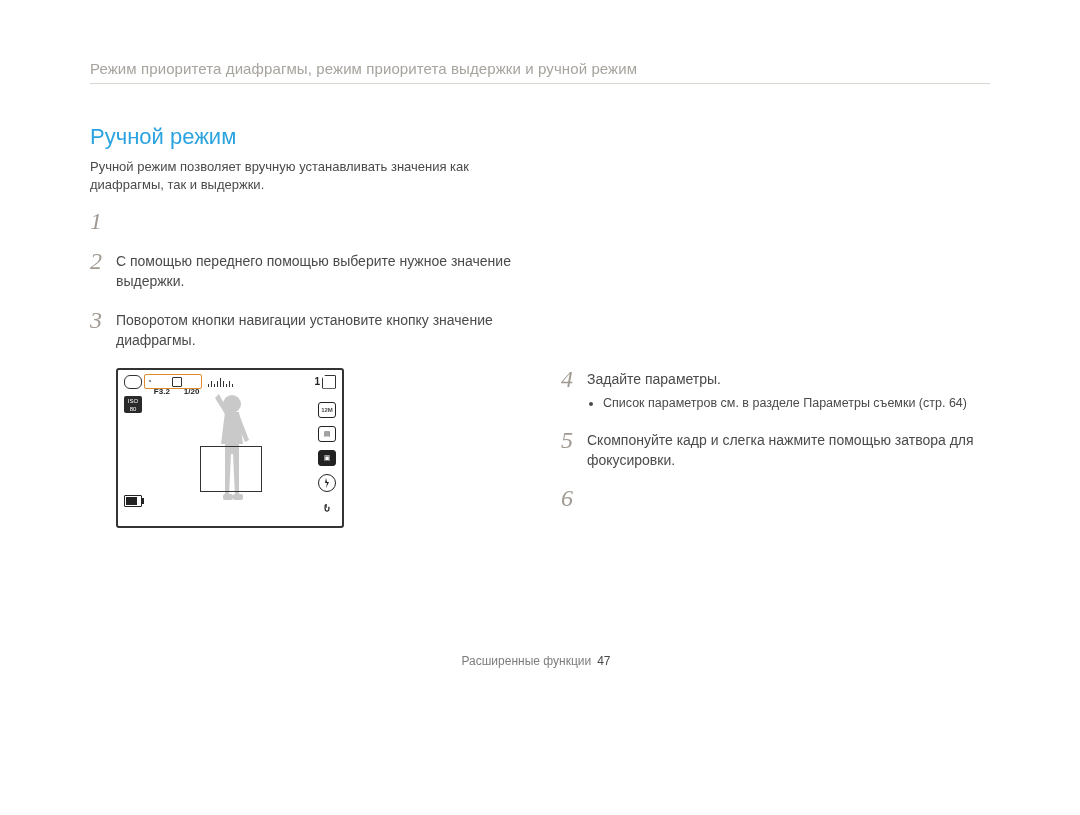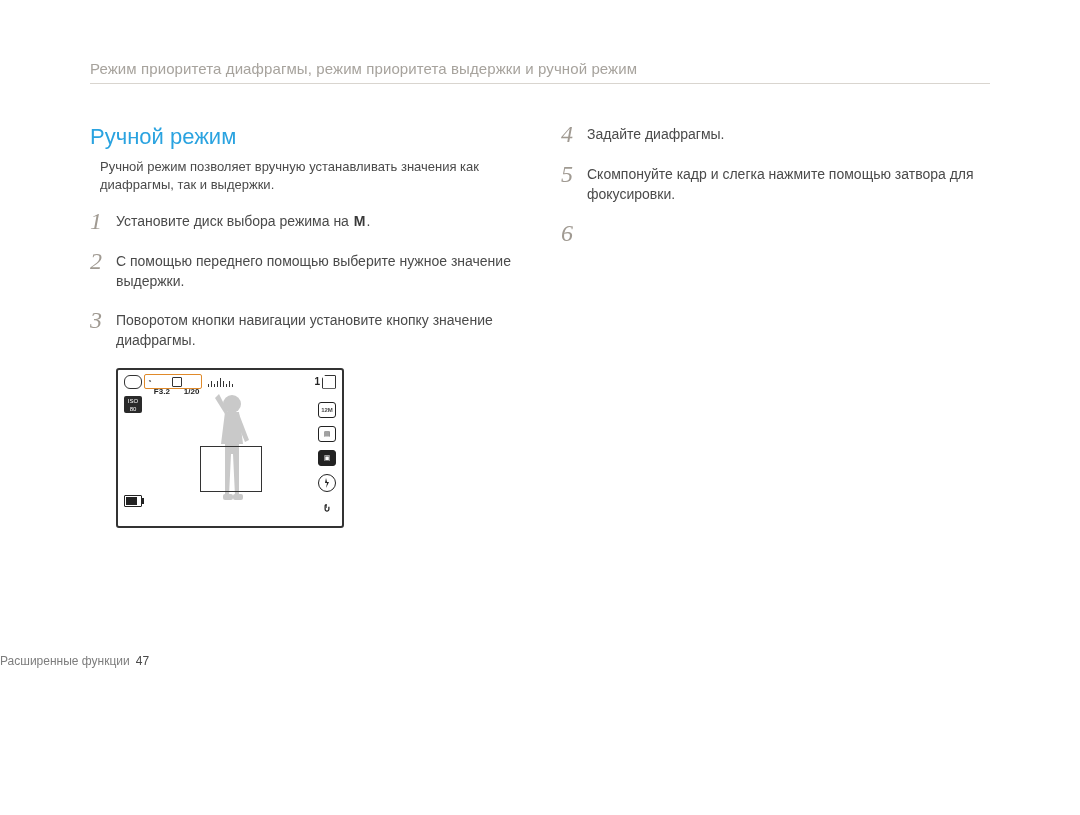--- a/index.html
+++ b/index.html
@@ -25,37 +25,37 @@
     letter-spacing: 0.1px;
   }
   .header-rule {
     border: none;
     border-top: 1px solid #d9d5cf;
     margin: 0 0 40px 0;
   }
   .columns {
     display: flex;
     gap: 42px;
+    align-items: flex-end;
   }
   .col {
     flex: 1 1 0;
     min-width: 0;
   }
   .section-title {
     color: #2aa3e0;
     font-size: 22px;
     margin: 0 0 8px 0;
     font-weight: normal;
   }
   .intro {
     font-size: 13px;
     color: #4a4a4a;
     line-height: 1.35;
     margin-bottom: 18px;
-    margin-left: 10px;
   }
   .step {
     display: flex;
     align-items: flex-start;
     margin-bottom: 18px;
   }
   .step-num {
     font-size: 24px;
     color: #a09a92;
     font-style: italic;
@@ -183,43 +183,41 @@
   .cs-focus {
     position:absolute;
     left: 82px;
     top: 76px;
     width: 60px; height: 44px;
     border: 1.5px solid #333;
   }
   .footer {
     position: absolute;
     bottom: 30px; left: 0; right: 8px;
+    text-align: center;
     font-size: 12px;
     color: #7d7d7d;
   }
   .footer .pg { color: #4a4a4a; margin-left: 6px; }
 </style>
 </head>
 <body>
 
 <div class="page">
   <div class="header-title">Режим приоритета диафрагмы, режим приоритета выдержки и ручной режим</div>
   <hr class="header-rule">
 
   <div class="columns">
 
     <div class="col">
       <h2 class="section-title">Ручной режим</h2>
       <div class="intro">Ручной режим позволяет вручную устанавливать значения как диафрагмы, так и выдержки.</div>
 
       <div class="step">
         <div class="step-num">1</div>
-        <div class="step-body">
-          <span>Установите диск выбора режима на </span><span class="m-icon">M</span><span>.</span>
-        </div>
       </div>
 
       <div class="step">
         <div class="step-num">2</div>
         <div class="step-body">С помощью переднего помощью выберите нужное значение выдержки.</div>
       </div>
 
       <div class="step">
         <div class="step-num">3</div>
         <div class="step-body">Поворотом кнопки навигации установите кнопку значение диафрагмы.</div>
@@ -293,21 +291,26 @@
         </svg>
 
         <div class="cs-focus"></div>
       </div>
     </div>
 
     <div class="col">
       <div class="step">
         <div class="step-num">4</div>
         <div class="step-body">
-          <span>Задайте диафрагмы.</span>
+          <span>Задайте параметры.</span>
+          <div class="step-sub">
+            <ul>
+              <li>Список параметров см. в разделе Параметры съемки (стр. 64)</li>
+            </ul>
+          </div>
         </div>
       </div>
 
       <div class="step">
         <div class="step-num">5</div>
         <div class="step-body">Скомпонуйте кадр и слегка нажмите помощью затвора для фокусировки.</div>
       </div>
 
       <div class="step">
         <div class="step-num">6</div>

